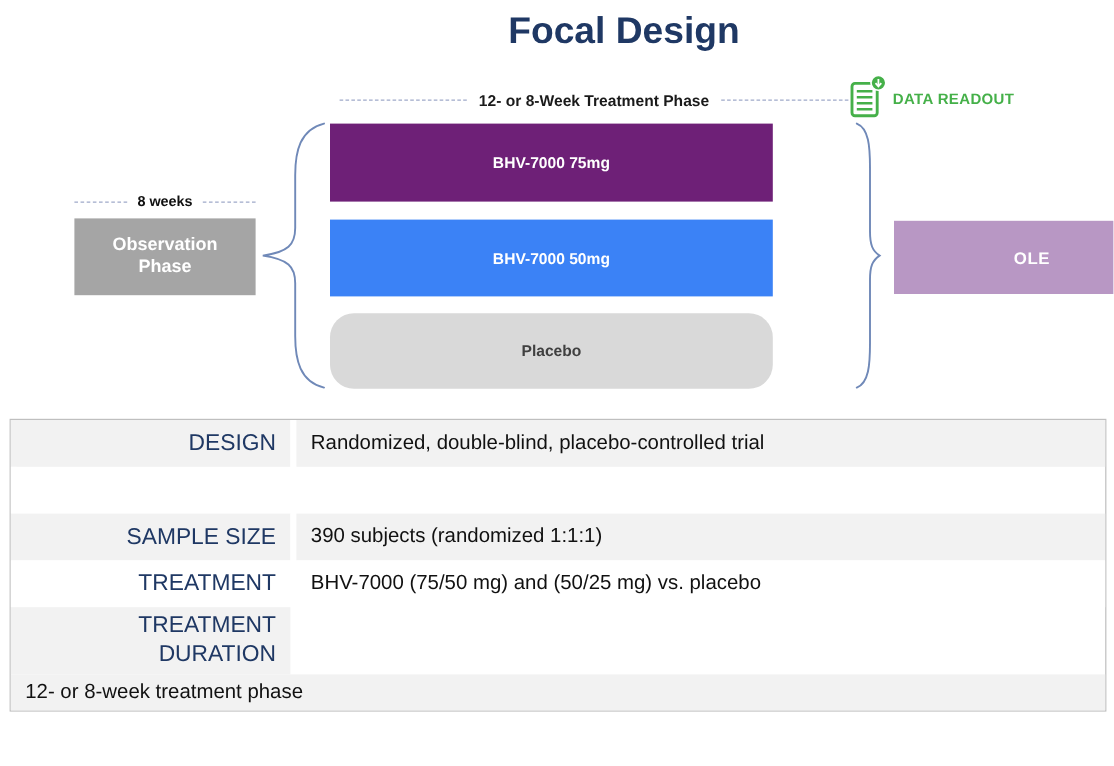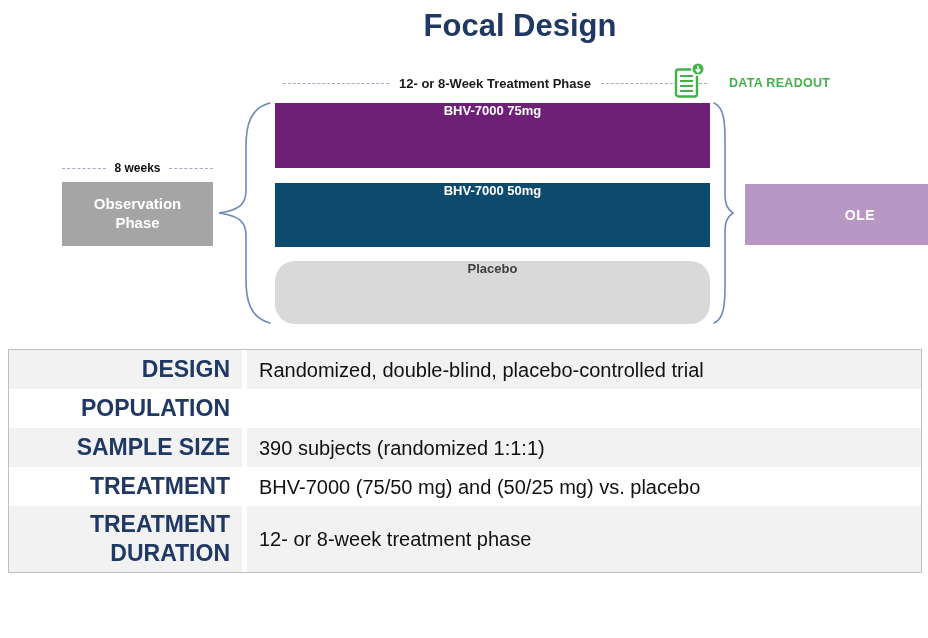--- a/index.html
+++ b/index.html
@@ -9,60 +9,60 @@
   
   .title{position:absolute;left:520px;top:8px;transform:translateX(-50%);
          font-size:31px;font-weight:bold;color:#1F3864;white-space:nowrap;}
 
   
   .phase-row{position:absolute;left:283px;top:76px;width:424px;display:flex;align-items:center;}
   .dash{flex:1;height:0;border-top:1px dashed #9FA9C9;}
   .phase-label{margin:0 10px;font-size:13px;font-weight:bold;color:#1a1a1a;white-space:nowrap;}
 
   
-  .readout{position:absolute;left:674px;top:62px;display:flex;align-items:center;gap:24px;text-align:center;}
+  .readout{position:absolute;left:708px;top:62px;display:flex;align-items:center;gap:5px;text-align:center;}
   .readout-text{font-size:12.5px;font-weight:bold;color:#45B049;letter-spacing:.3px;white-space:nowrap;}
 
   
   .weeks-row{position:absolute;left:62px;top:161px;width:151px;display:flex;align-items:center;}
   .weeks-label{margin:0 8px;font-size:12px;font-weight:bold;color:#111;white-space:nowrap;}
   .obs-box{position:absolute;left:62px;top:182px;width:151px;height:64px;background:#A5A5A5;
            display:flex;align-items:center;justify-content:flex-end;text-align:center;
            color:#fff;font-weight:bold;font-size:15px;line-height:1.25;padding:0 14px;box-sizing:border-box;}
 
   
-  .bar{position:absolute;left:275px;width:435px;display:flex;justify-content:center;
+  .bar{position:absolute;left:275px;width:369px;display:flex;align-items:center;justify-content:center;
        font-size:13px;font-weight:bold;}
   .bar1{top:103px;height:65px;background:#6E2077;color:#fff;}
-  .bar2{top:183px;height:64px;background:#0c4a6e;color:#fff;}
+  .bar2{top:183px;height:64px;background:#3b82f6;color:#fff;}
   .bar3{top:261px;height:63px;background:#D9D9D9;color:#404040;border-radius:20px;}
 
   
   .brace{position:absolute;}
   .brace svg{display:block;}
 
   
   .ole-box{position:absolute;left:745px;top:184px;width:142px;height:61px;background:#B897C4;
            display:flex;align-items:center;justify-content:center;color:#fff;
            font-weight:bold;font-size:14px;letter-spacing:.5px;padding-left:44px;}
 
   
   .dtable{position:absolute;left:8px;top:349px;width:912px;border:1px solid #BFBFBF;
           display:flex;flex-direction:column;}
   .trow{display:flex;width:100%;}
   .tlabel{width:233px;display:flex;align-items:center;justify-content:flex-end;
           padding:4px 12px 4px 8px;box-sizing:border-box;}
-  .tlabel span{font-size:23px;font-weight:bold;color:#1F3864;text-align:right;max-width:185px;line-height:1.25;}
+  .tlabel span{font-size:19px;font-weight:normal;color:#1F3864;text-align:right;max-width:185px;line-height:1.25;}
   .tsep{width:5px;background:#fff;}
   .tvalue{flex:1;display:flex;align-items:center;padding:4px 12px 4px 12px;box-sizing:border-box;}
-  .tvalue span{font-size:20px;color:#111;line-height:1.3;}
+  .tvalue span{font-size:17px;color:#111;line-height:1.3;}
   .trow:nth-child(odd) .tlabel,.trow:nth-child(odd) .tvalue{background:#F2F2F2;}
   .trow:nth-child(even) .tlabel,.trow:nth-child(even) .tvalue{background:#ffffff;}
   .r-sm{min-height:39px;}
-  .r-md{min-height:61px;}
+  .r-md{min-height:61px;flex-direction:column;}
   .r-lg{min-height:67px;}
 </style>
 </head>
 <body>
 
 <div id="page">
 
   <div class="title">Focal Design</div>
 
   <div class="phase-row">
@@ -127,23 +127,20 @@
     <div class="trow r-sm">
       <div class="tlabel">
           <span>DESIGN</span>
         </div>
       <div class="tsep"></div>
       <div class="tvalue">
           <span>Randomized, double-blind, placebo-controlled trial</span>
         </div>
     </div>
     <div class="trow r-sm">
-      <div class="tlabel">
-          <span>POPULATION</span>
-        </div>
       <div class="tsep"></div>
     </div>
     <div class="trow r-sm">
       <div class="tlabel">
           <span>SAMPLE SIZE</span>
         </div>
       <div class="tsep"></div>
       <div class="tvalue">
           <span>390 subjects (randomized 1:1:1)</span>
         </div>

